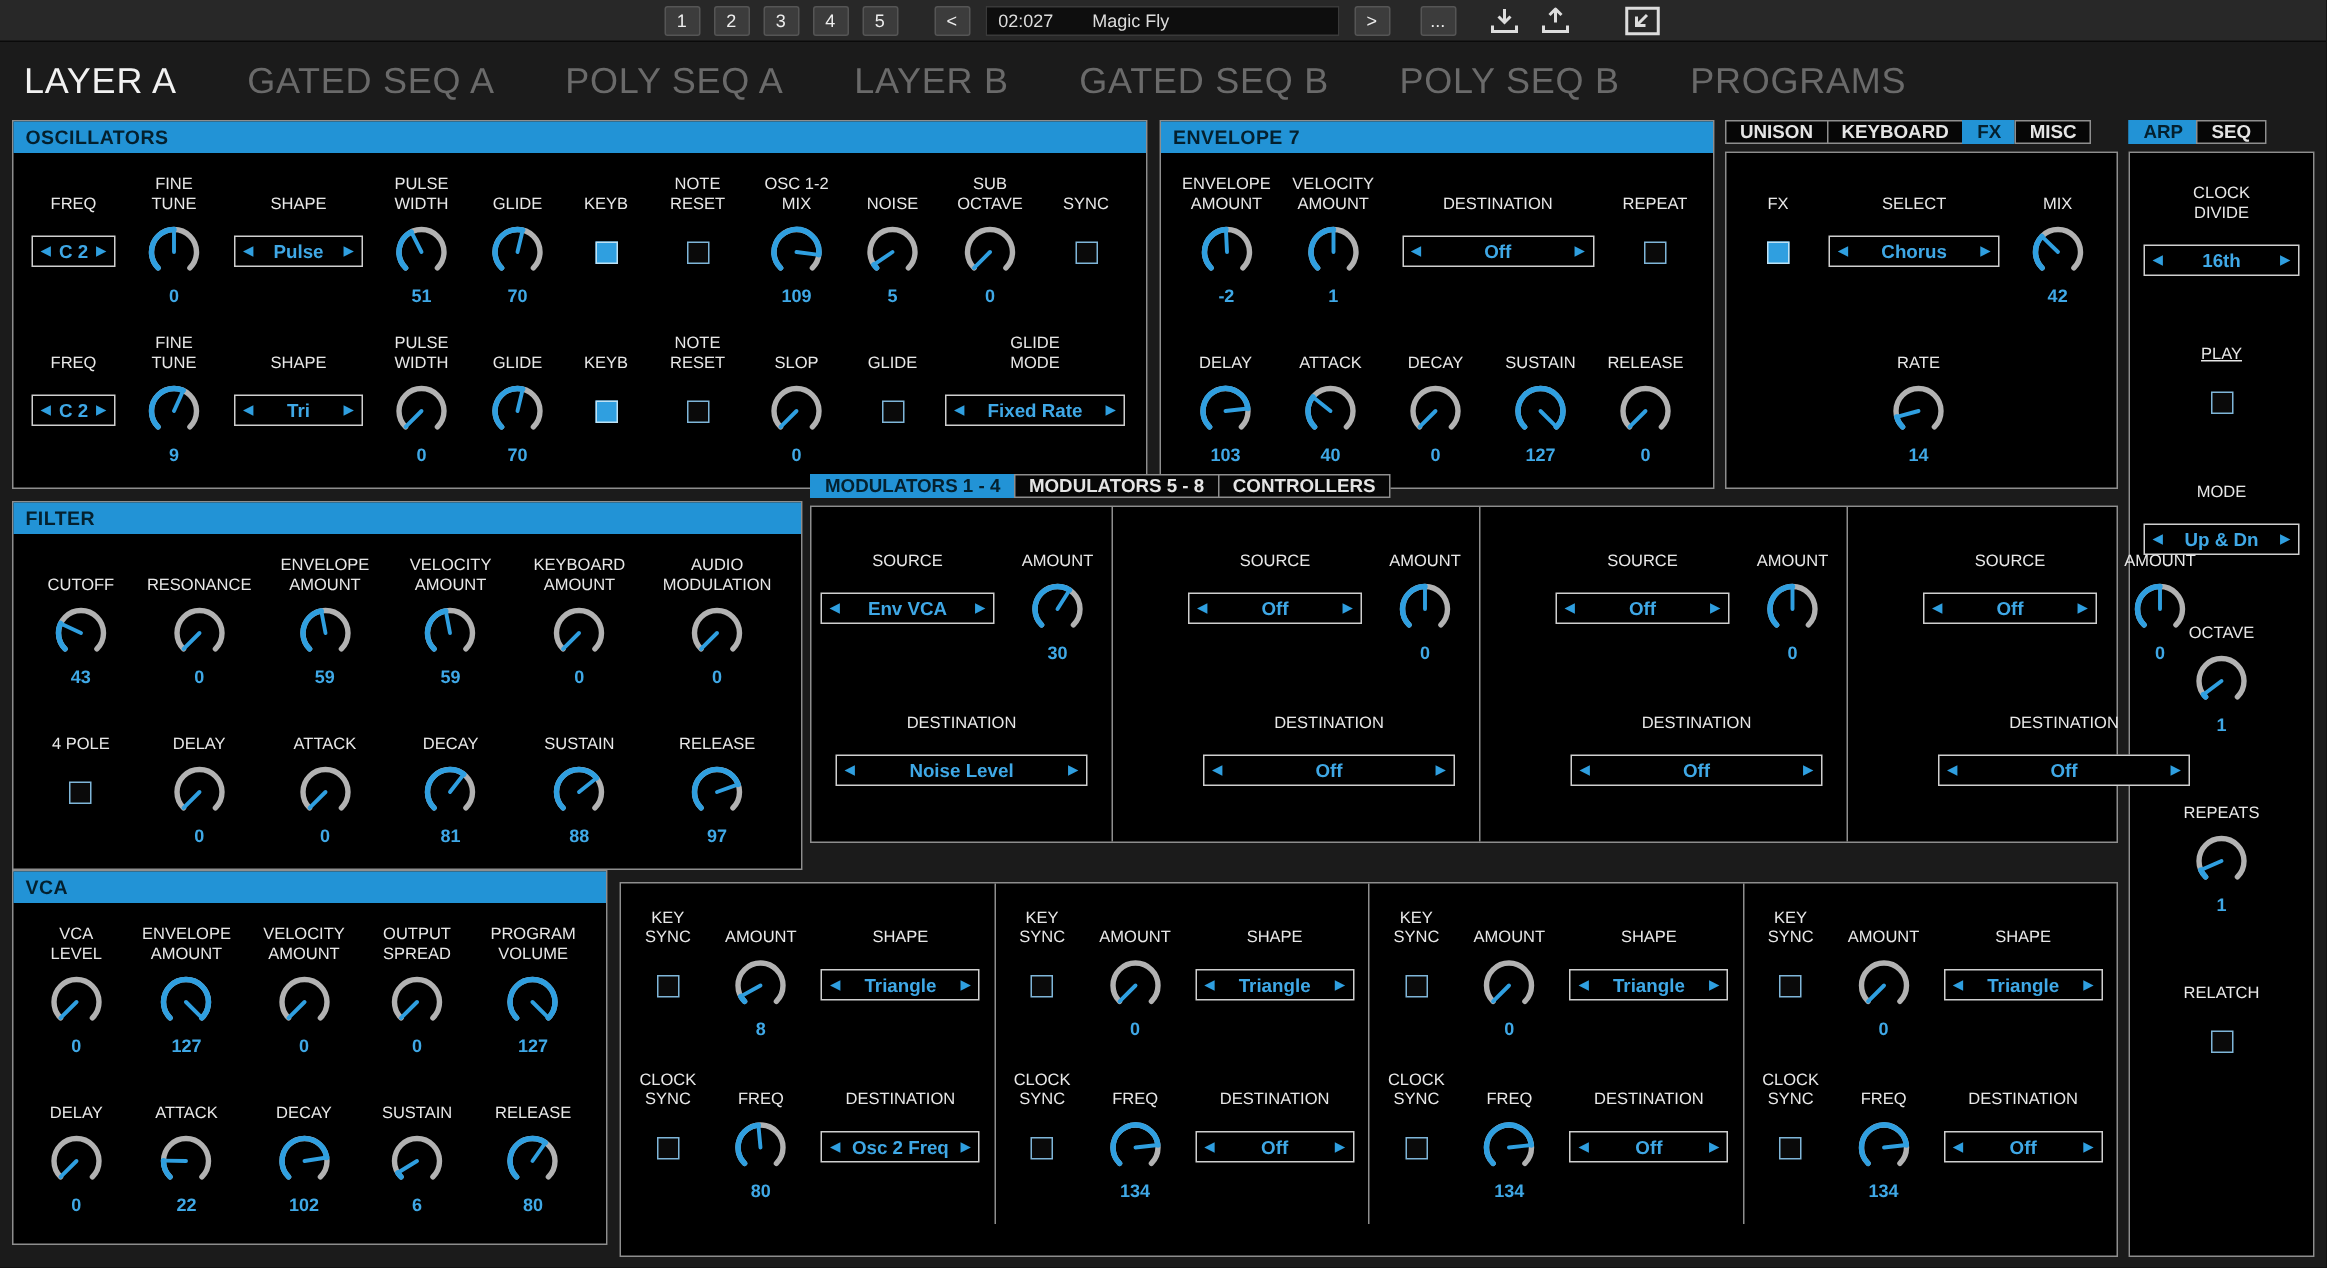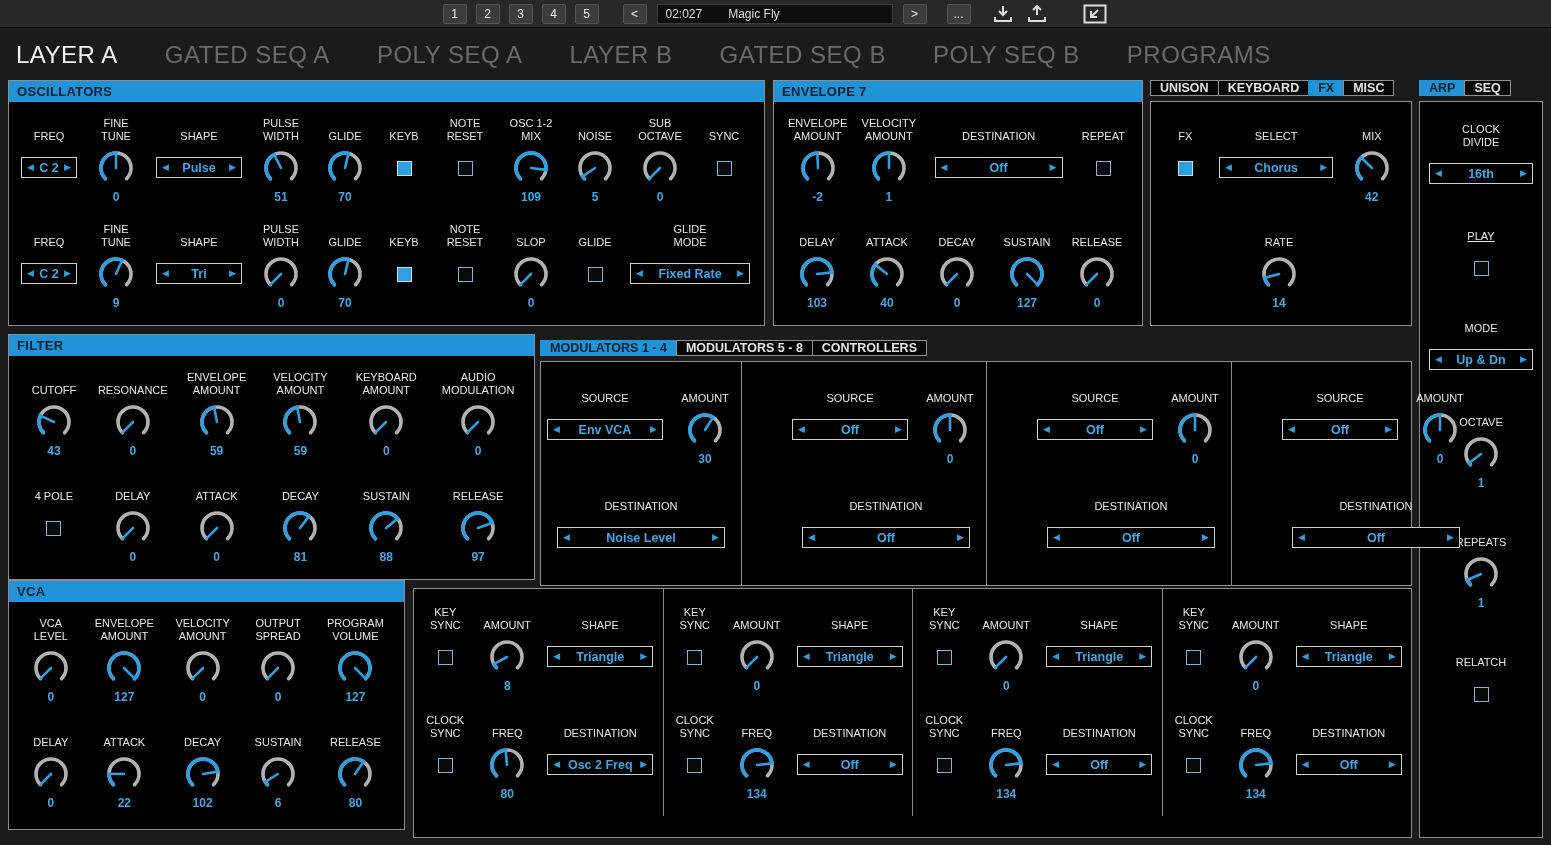--- a/index.html
+++ b/index.html
@@ -744,21 +744,21 @@
                   <line x1="22" y1="22" x2="36.11321153431338" y2="16.918931196320624" class="kneedle"></line>
                 </svg>
               </div>
               <div class="kval">97</div>
             </div>
           </div>
         </div>
       </div>
   </section>
 
-  <section class="panel tabbed" style="left:540px;top:340px;width:872px;height:246px;">
+  <section class="panel tabbed" style="left:540px;top:316px;width:872px;height:246px;">
     <div class="ptabs">
         <div class="ptab active">MODULATORS 1 - 4</div>
         <div class="ptab">MODULATORS 5 - 8</div>
         <div class="ptab">CONTROLLERS</div>
       </div>
     <div class="pframe">
       <div class="pbody sections">
           <div class="csec">
             <div class="crow">
               <div class="ctl" style="width: 128px;">

